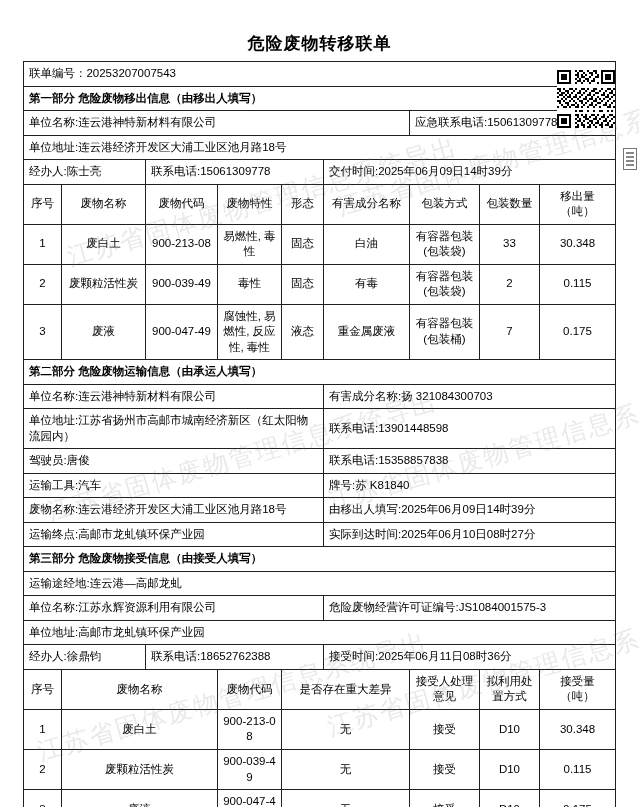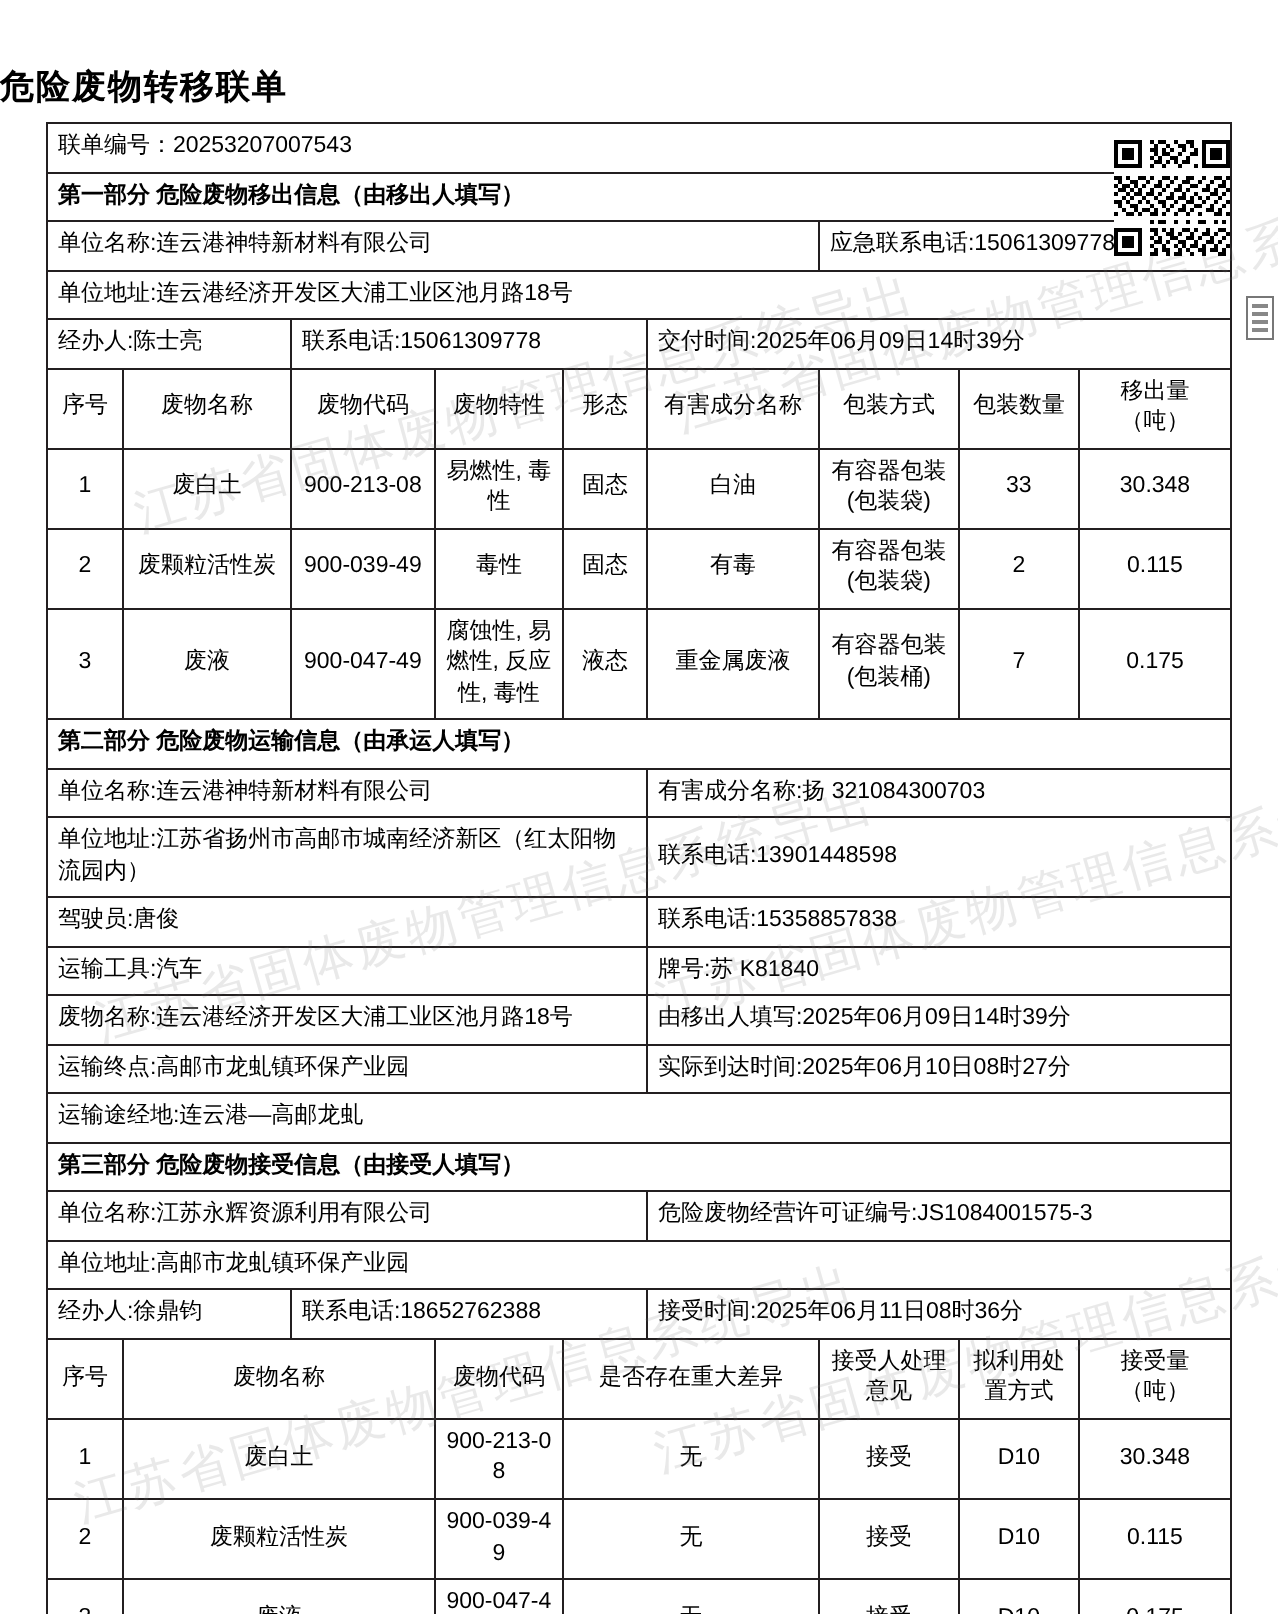--- a/index.html
+++ b/index.html
@@ -15,20 +15,21 @@
     position: relative;
     overflow: hidden;
   }
   .page {
     position: relative;
     width: 639px;
     height: 807px;
     box-sizing: border-box;
   }
   .title {
+    text-align: center;
     font-size: 17px;
     font-weight: bold;
     letter-spacing: 1px;
     padding-top: 32px;
     padding-bottom: 6px;
   }
   .qr-box {
     position: absolute;
     right: 24px;
     top: 70px;
@@ -461,27 +462,27 @@
     </tr>
     <tr>
       <td colspan="5">
         <span>运输终点:</span><span>高邮市龙虬镇环保产业园</span>
       </td>
       <td colspan="4" class="small">
         <span>实际到达时间:</span><span>2025年06月10日08时27分</span>
       </td>
     </tr>
     <tr>
+      <td colspan="9" class="section">第三部分  危险废物接受信息（由接受人填写）</td>
+    </tr>
+
+    <tr>
       <td colspan="9">
         <span>运输途经地:</span><span>连云港—高邮龙虬</span>
       </td>
-    </tr>
-
-    <tr>
-      <td colspan="9" class="section">第三部分  危险废物接受信息（由接受人填写）</td>
     </tr>
     <tr>
       <td colspan="5">
         <span>单位名称:</span><span>江苏永辉资源利用有限公司</span>
       </td>
       <td colspan="4">
         <span>危险废物经营许可证编号:</span><span>JS1084001575-3</span>
       </td>
     </tr>
     <tr>

